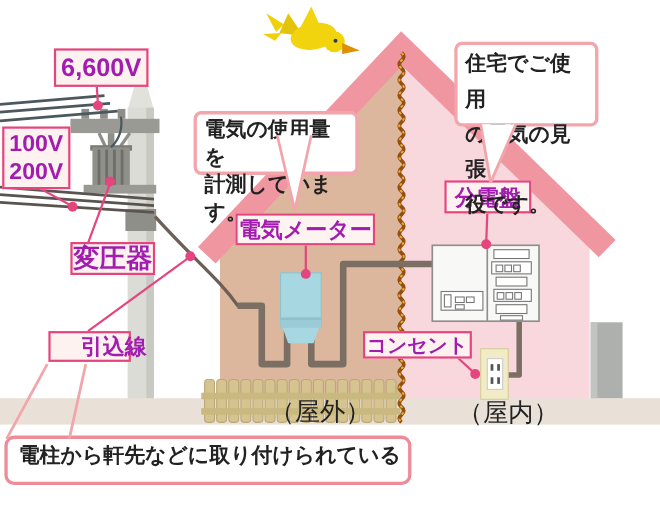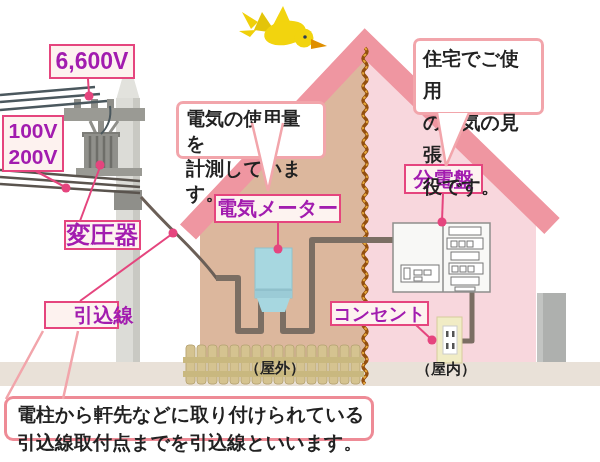--- a/index.html
+++ b/index.html
@@ -9,21 +9,21 @@
   .tag{position:absolute;z-index:20;background:#fdf2ef;border:2px solid #e5457e;
        color:#a21caf;font-weight:600;display:flex;align-items:center;justify-content:center;
        box-sizing:border-box;text-align:right;white-space:nowrap;}
   .bubble{position:absolute;z-index:20;background:#fff;border:3px solid #f2a5ab;border-radius:7px;
        color:#222;font-weight:600;box-sizing:border-box;padding:2px 7px;}
   .bubble span{display:block;}
   .tail{position:absolute;z-index:30;}
   .footer-box{position:absolute;z-index:20;background:#fff;border:3px solid #ee8b96;border-radius:9px;
        color:#222;font-weight:600;box-sizing:border-box;padding:2px 10px;}
   .footer-box span{display:block;line-height:28px;font-size:19px;white-space:nowrap;}
-  .zone-label{position:absolute;z-index:20;color:#222;font-size:15px;font-weight:700;white-space:nowrap;}
+  .zone-label{position:absolute;z-index:20;color:#222;font-size:23px;font-weight:400;white-space:nowrap;}
 </style>
 </head>
 <body>
 
 <div id="stage">
 
   <svg id="scene" width="600" height="462" viewBox="0 0 600 462">
 
     <g>
       <polygon points="200,222 365,52 365,364 200,364" fill="#dcb79d"></polygon>
@@ -227,16 +227,15 @@
   </div>
   <div class="zone-label" style="left:416px;top:360px;">
     <span>（屋内）</span>
   </div>
 
   <svg class="tail" style="left:0px;top:327px;" width="90" height="76">
     <path d="M43,4 L6,72 M78,4 L63,72" stroke="#f2a5ab" stroke-width="2.5" fill="none"></path>
   </svg>
   <div class="footer-box" style="left:4px;top:396px;width:370px;height:45px;">
     <span>電柱から軒先などに取り付けられている</span>
-    <span>引込線取付点までを引込線といいます。</span>
   </div>
 
 </div>
 
 </body></html>

